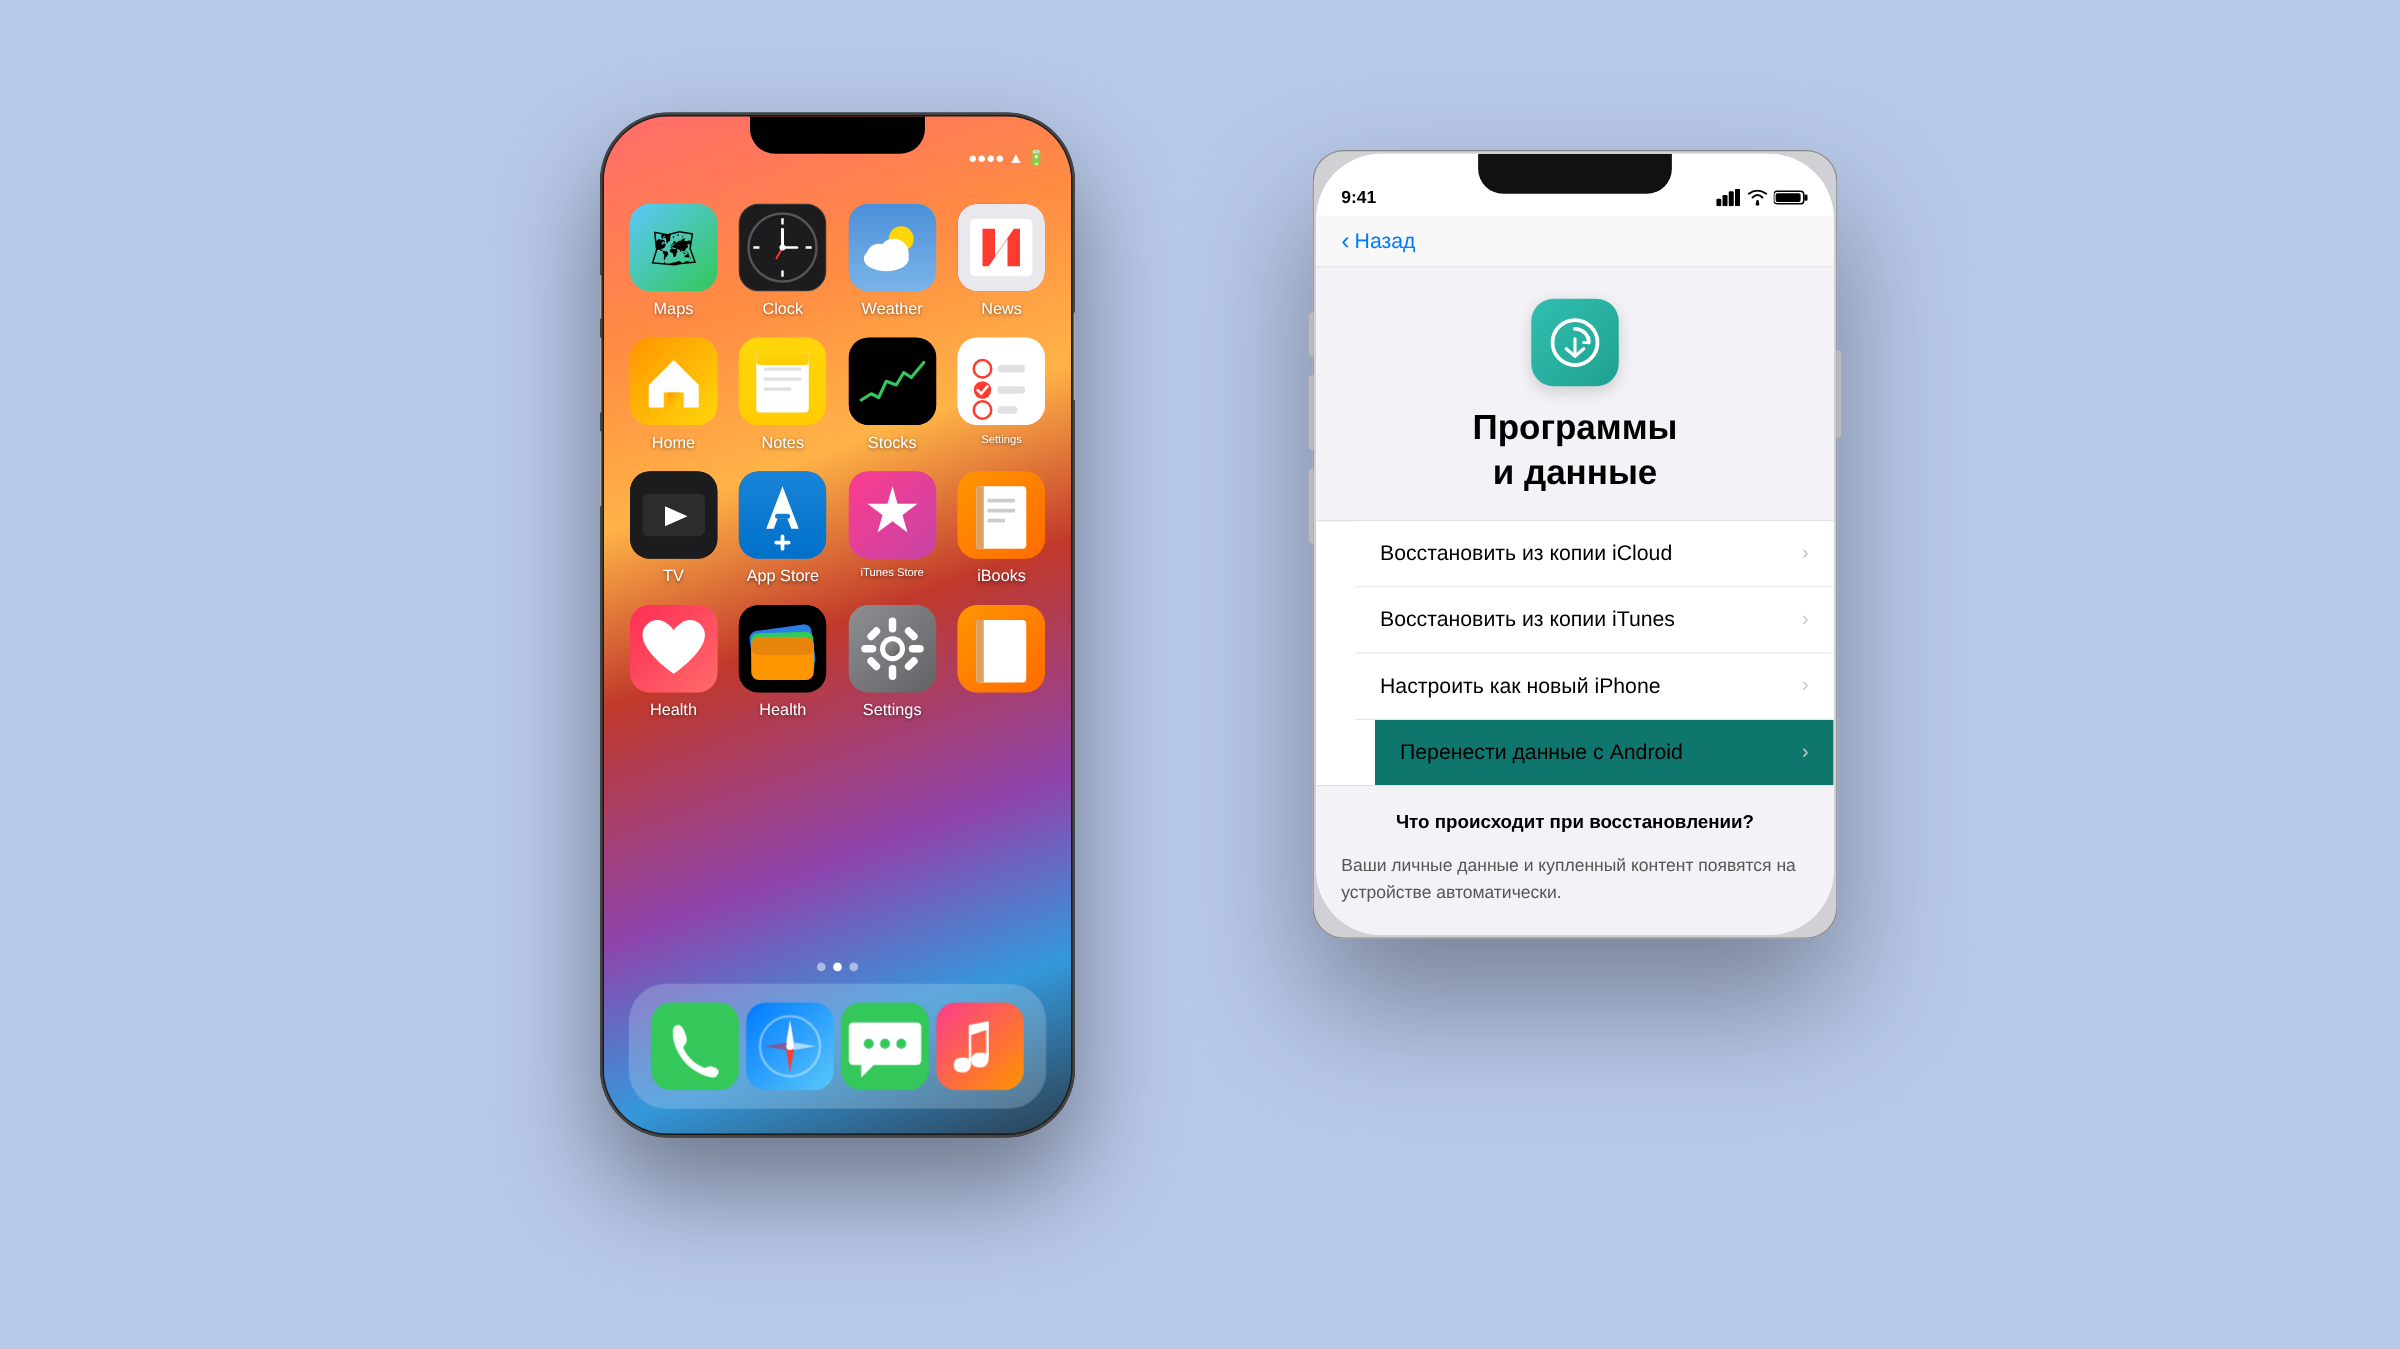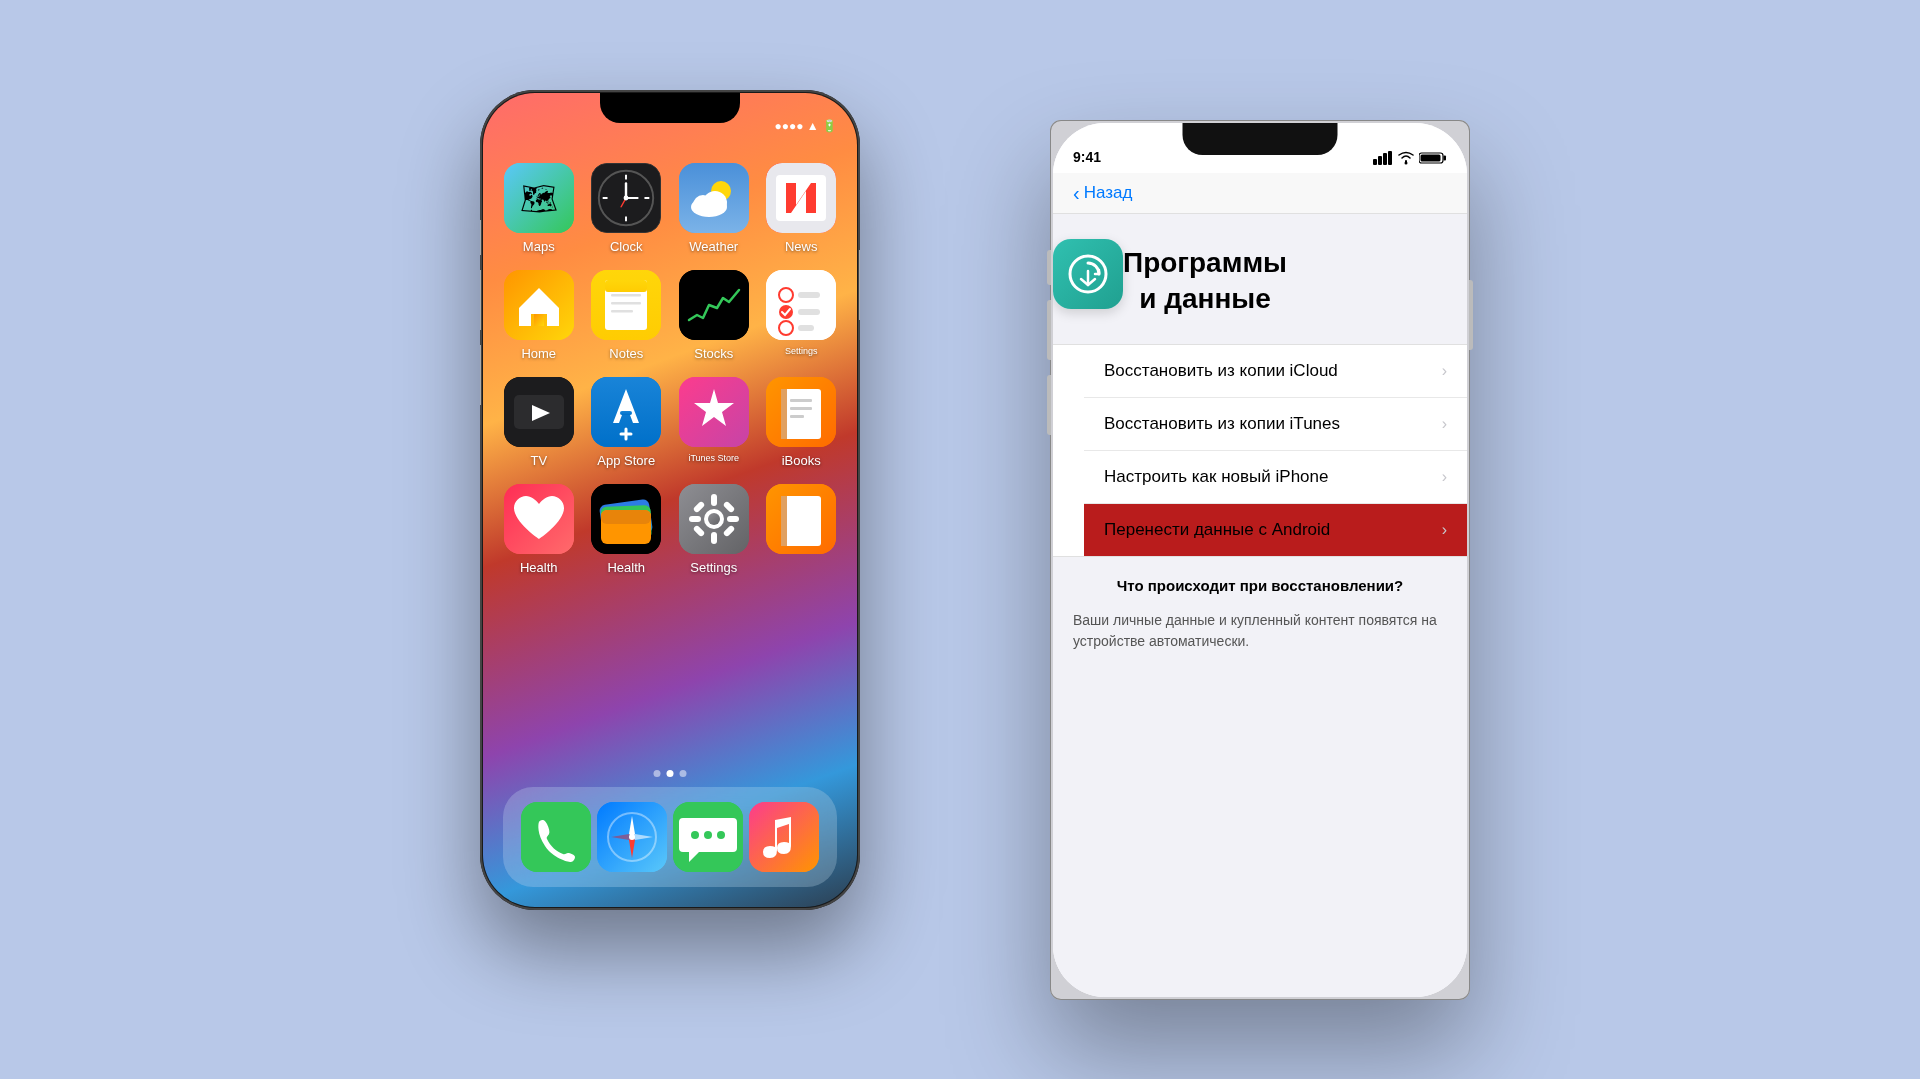--- a/index.html
+++ b/index.html
@@ -184,23 +184,23 @@
     .safari-dock-bg { background: linear-gradient(135deg, #007aff, #5ac8fa); }
     .messages-dock-bg { background: #34c759; }
     .music-dock-bg { background: linear-gradient(135deg, #fc3c8d, #ff9500); }
 
     
     .iphone-front {
       position: absolute;
       right: -60px;
       top: 60px;
       width: 420px;
-      height: 880px;
+      height: 631px;
       background: #d0d0d5;
-      border-radius: 11px;
+      border-radius: 25px;
       box-shadow: 0 50px 100px rgba(0,0,0,0.35), inset 0 0 0 1px #888;
       z-index: 2;
     }
 
     .iphone-front-inner {
       position: absolute;
       top: 3px; left: 3px; right: 3px; bottom: 3px;
       border-radius: 52px;
       overflow: hidden;
       background: white;
@@ -273,21 +273,21 @@
     .screen-content {
       flex: 1;
       overflow: hidden;
       padding: 0 0 20px;
       background: #f2f2f7;
     }
 
     
     .app-header {
       display: flex;
-      flex-direction: row;
+      flex-direction: column;
       align-items: center;
       padding: 25px 0 20px;
       background: #f2f2f7;
     }
 
     .restore-icon {
       width: 70px;
       height: 70px;
       border-radius: 18px;
       background: linear-gradient(135deg, #30c0b0, #20a090);
@@ -324,21 +324,22 @@
       padding: 16px 20px;
       border-bottom: 1px solid #e8e8e8;
       background: white;
     }
 
     .menu-item:last-child {
       border-bottom: none;
     }
 
     .menu-item.active {
-      background: #b91c1c;
+      background: #0f766e;
+      margin-left: 16px;
     }
 
     .menu-item-text {
       font-size: 17px;
       color: #000;
     }
 
     .menu-chevron {
       color: #c7c7cc;
       font-size: 16px;

